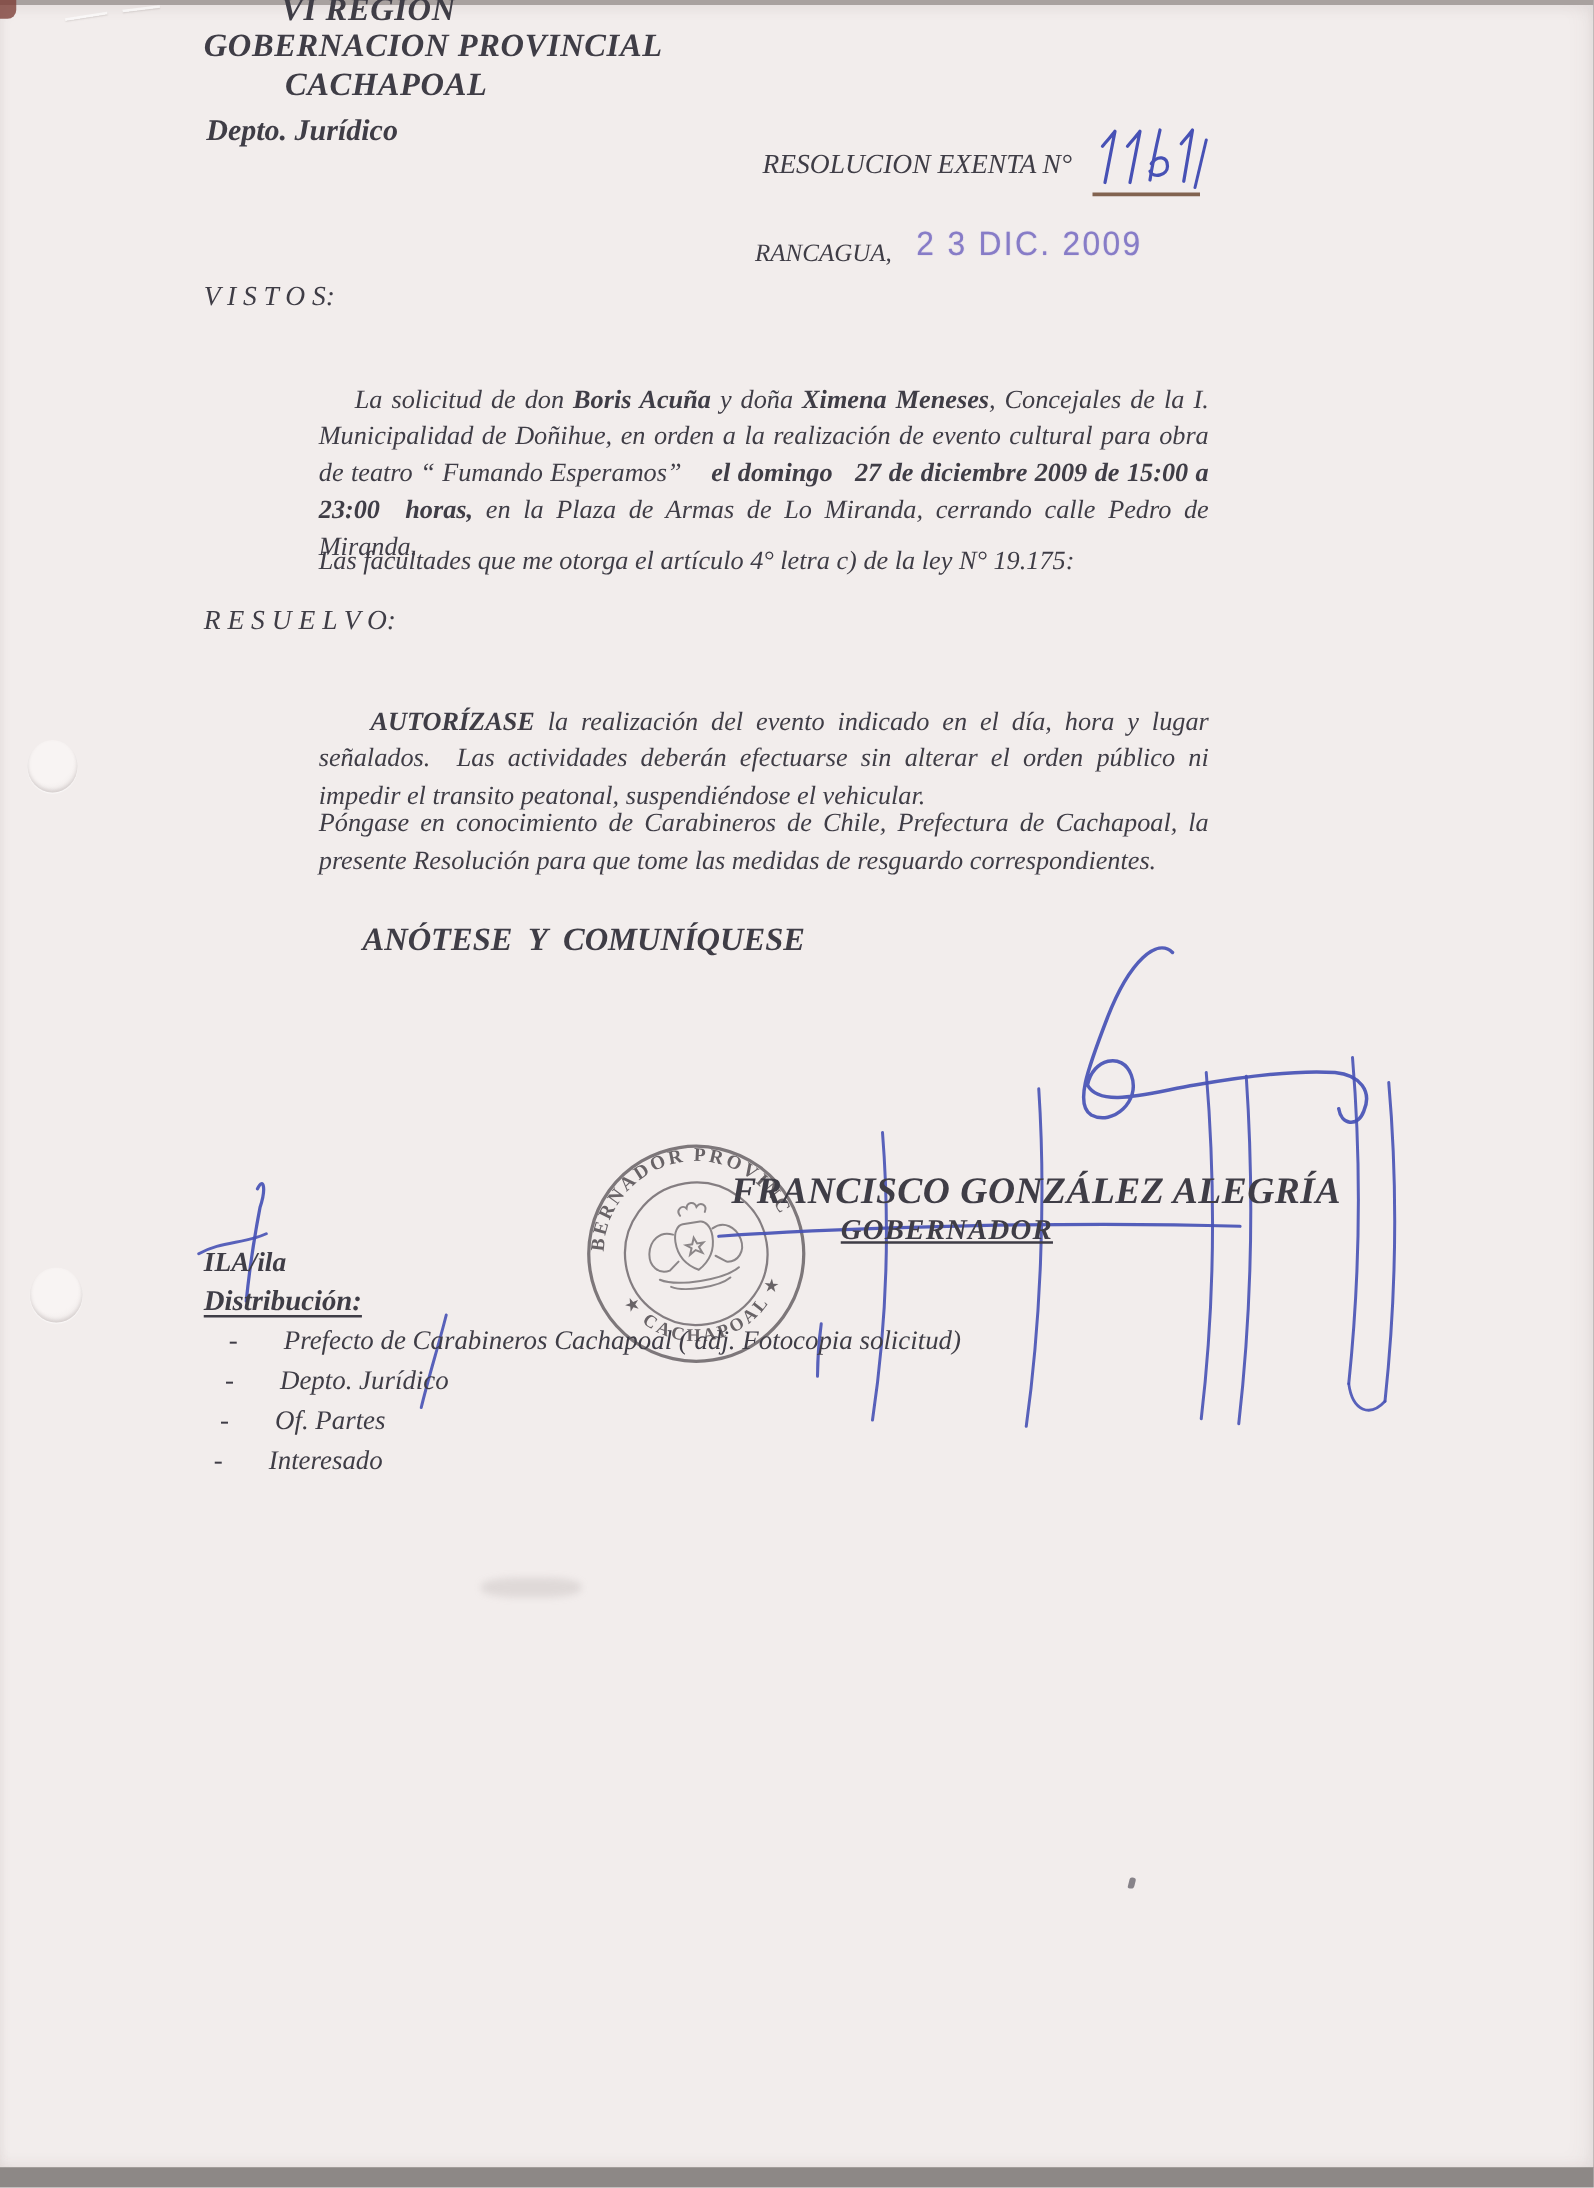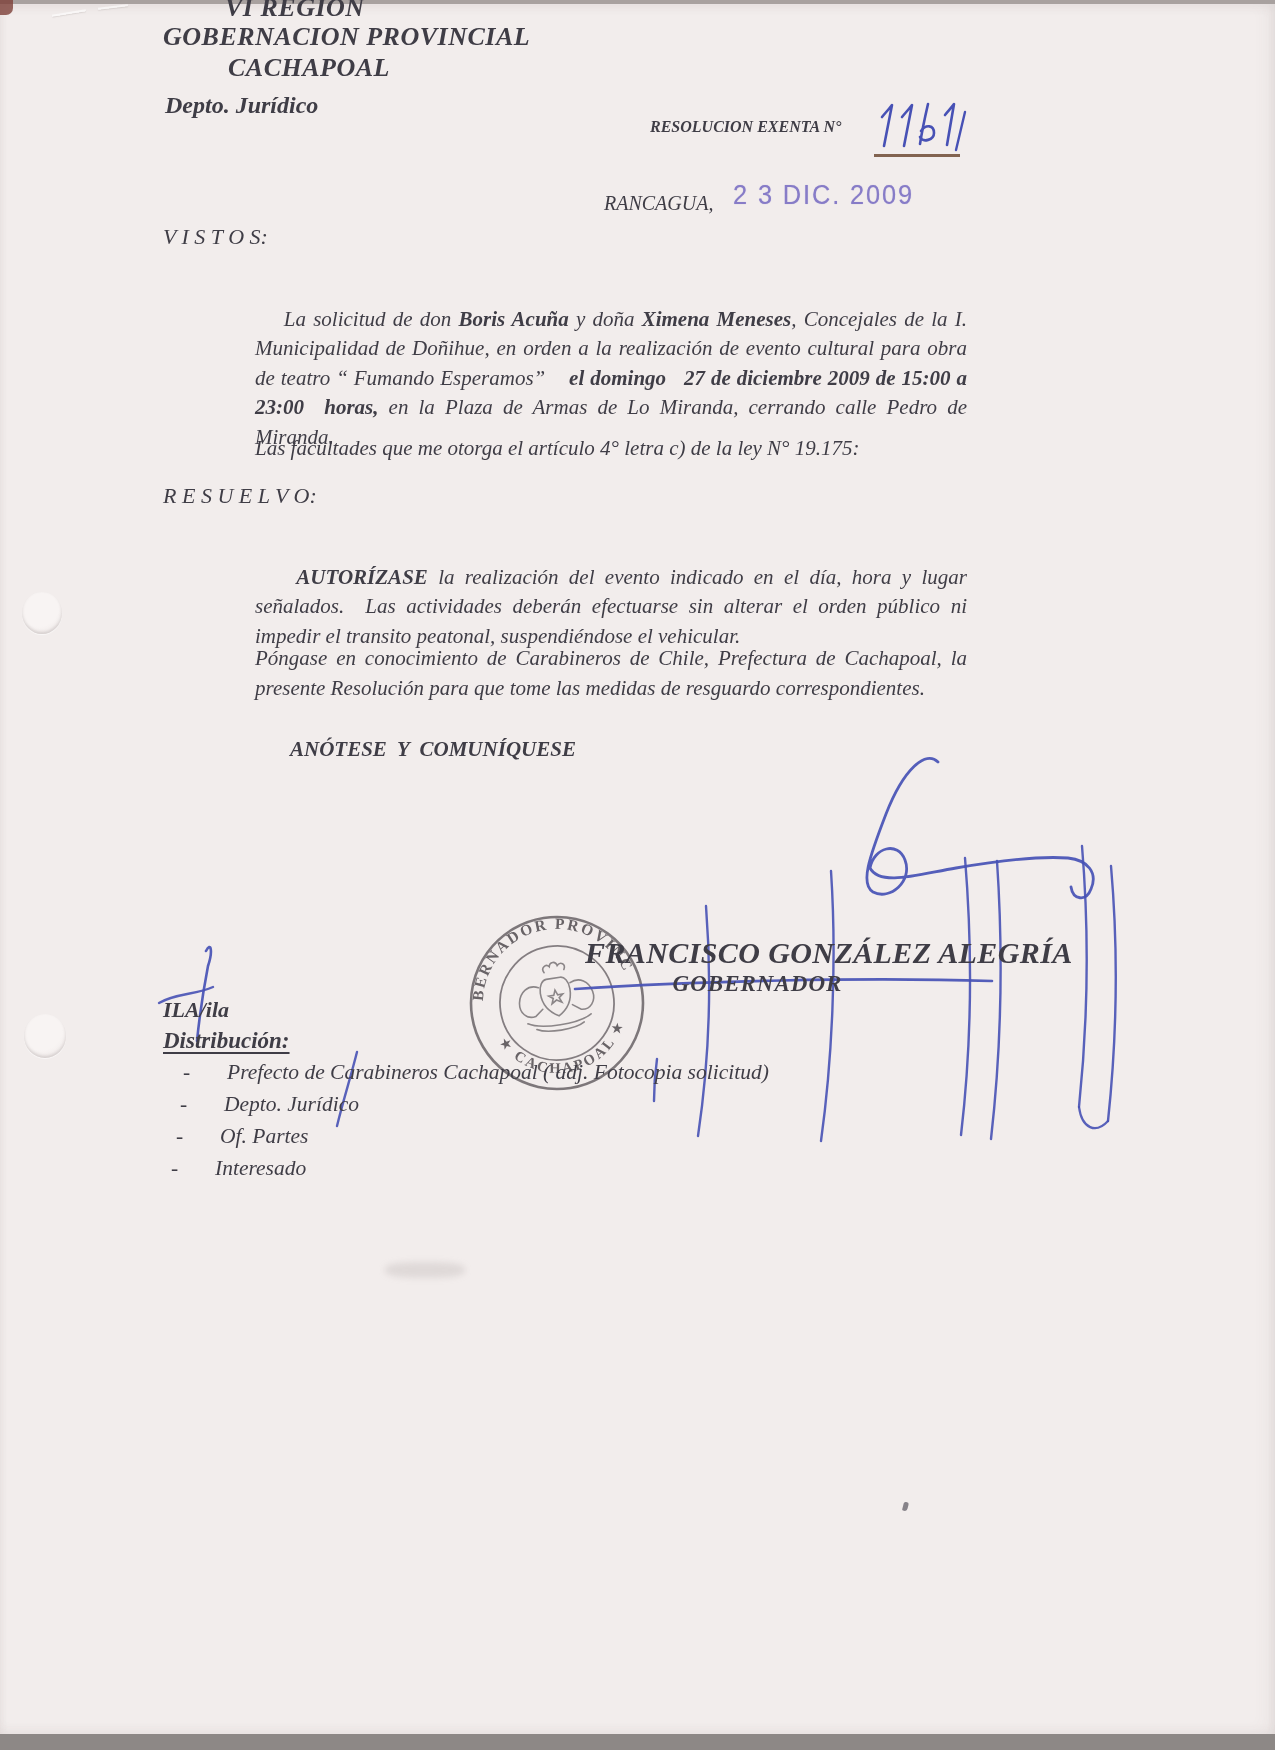--- a/index.html
+++ b/index.html
@@ -15,32 +15,32 @@
   }
   .abs { position:absolute; }
   .bold { font-weight:bold; }
   .topband { left:0; top:0; width:1275px; height:4px; background:#a8a19f; }
   .corner-mark { left:0; top:0; width:13px; height:15px; background:#7d4038; opacity:.8; border-radius:0 0 7px 0; }
   .crease { border-top:2px solid rgba(255,255,255,.75); box-shadow:0 1px 1px rgba(140,130,128,.25); opacity:.8; }
 
   .letter-line { font-weight:bold; font-size:26px; letter-spacing:.5px; white-space:pre; }
   .dept { font-weight:bold; font-size:24px; }
 
-  .res-line { font-weight:bold; font-size:16px; white-space:pre;margin-left:40px; }
+  .res-line { font-weight:normal; font-size:22px; white-space:pre; }
   .city { font-weight:normal; font-size:20px; }
   .date-stamp {
     font-family:"Liberation Sans","DejaVu Sans",sans-serif; font-style:normal;
     font-size:27px; letter-spacing:2px; color:var(--stamp-purple,#8277c6);
     white-space:pre; transform:scaleX(.94); transform-origin:left top;
     text-shadow:0 0 1px rgba(130,119,198,.55); opacity:.95;
   }
   .heading { font-weight:normal; font-size:22px; white-space:pre; }
   .par { font-size:21px; line-height:29.5px; text-align:justify; white-space:pre-wrap; }
   .single-line { font-size:21px; white-space:pre; }
-  .anotese { font-weight:bold; font-size:21px; white-space:pre; }
+  .anotese { font-weight:bold; font-size:26px; white-space:pre; }
 
   .sig-name { font-weight:bold; font-size:30px; letter-spacing:.4px; white-space:pre; }
   .sig-title { font-weight:bold; font-size:23px; letter-spacing:1px; text-align:center; width:345px; }
 
   .initials { font-weight:bold; font-size:22px; }
   .dist-head { font-weight:bold; font-size:23px; text-decoration:underline; text-decoration-thickness:2px; text-underline-offset:4px; }
   .dist-list { font-size:21.5px; }
   .dist-row { display:flex; height:32px; align-items:flex-start; }
   .dist-dash { width:44px; flex:0 0 44px; }
   .dist-row:nth-child(1) .dist-dash{ padding-left:20px;} .dist-row:nth-child(1){ }
@@ -144,21 +144,21 @@
     <path class="pen" stroke-width="2.6" opacity=".92" d="M 455,259 C 575,251 745,247 872,251"></path>
     <path class="pen" stroke-width="2.4" opacity=".9" d="M 586,176 C 592,252 589,332 578,406"></path>
     <path class="pen" stroke-width="2.4" opacity=".9" d="M 711,141 C 717,232 712,332 701,411"></path>
     <path class="pen" stroke-width="2.6" opacity=".92" d="M 86,221 C 91,211 93,221 88,236 C 83,262 79,291 77,311"></path>
     <path class="pen" stroke-width="2.4" opacity=".9" d="M 39,273 C 56,263 76,265 93,257"></path>
     <path class="pen" stroke-width="2.4" opacity=".9" d="M 217,396 C 223,371 231,346 237,322"></path>
     <path class="pen" stroke-width="2.4" opacity=".9" d="M 537,329 C 535,343 534,357 534,371"></path>
   </svg>
 
   <div class="abs sig-name" style="left:585px;top:936px;">FRANCISCO GONZÁLEZ ALEGRÍA</div>
-  <div class="abs sig-title" style="left:585px;top:971px;">GOBERNADOR</div>
+  <div class="abs sig-title" style="left:585px;top:971px;text-decoration:underline;">GOBERNADOR</div>
 
   <div class="abs initials" style="left:163px;top:997px;">ILA/ila</div>
   <div class="abs dist-head" style="left:163px;top:1028px;text-align:right;">Distribución:</div>
 
   <div class="abs dist-list" style="left:163px;top:1060px;width:820px;">
     <div class="dist-row">
       <span class="dist-dash">-</span>
       <span>Prefecto de Carabineros  Cachapoal ( adj. Fotocopia solicitud)</span>
     </div>
     <div class="dist-row">

